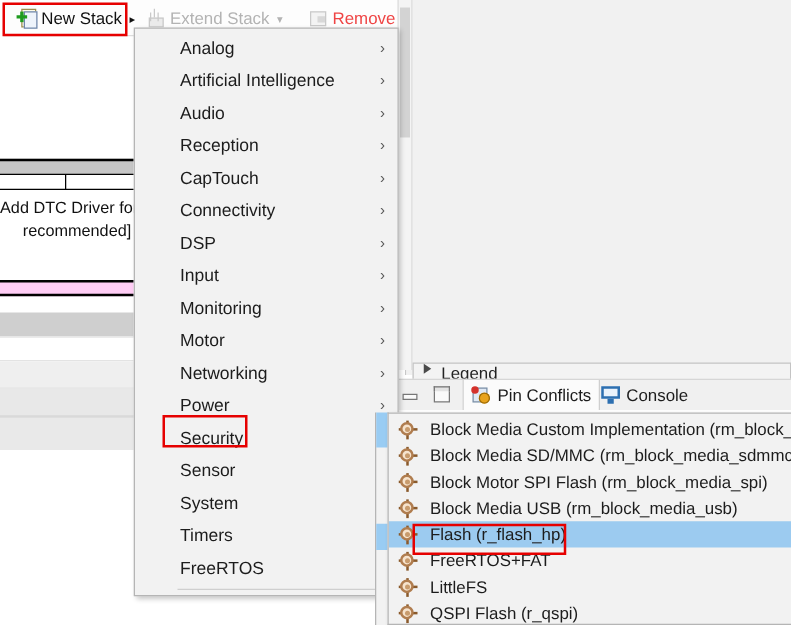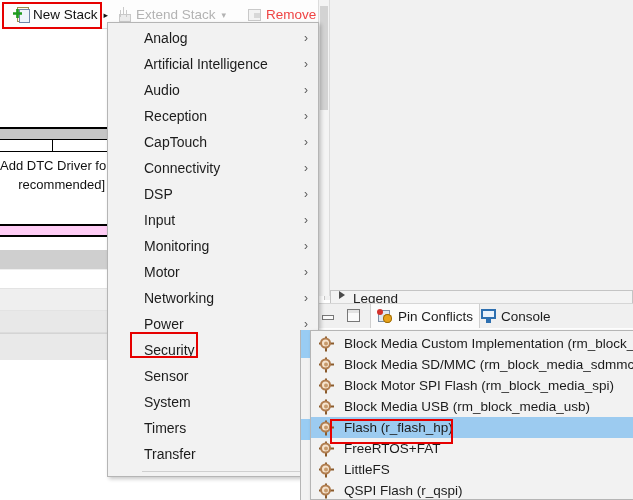--- a/index.html
+++ b/index.html
@@ -627,21 +627,21 @@
       </div>
       <div class="menu-item">
         <span>System</span>
         <span class="arrow">›</span>
       </div>
       <div class="menu-item">
         <span>Timers</span>
         <span class="arrow">›</span>
       </div>
       <div class="menu-item">
-        <span>Transfer</span>
+        <span>FreeRTOS</span>
         <span class="arrow">›</span>
       </div>
       <div class="menu-sep"></div>
     </div>
 
   <div class="sub-accent">
     <div class="hl hl-top"></div>
     <div class="hl hl-flash"></div>
   </div>
   <div class="submenu" id="storage-submenu">

